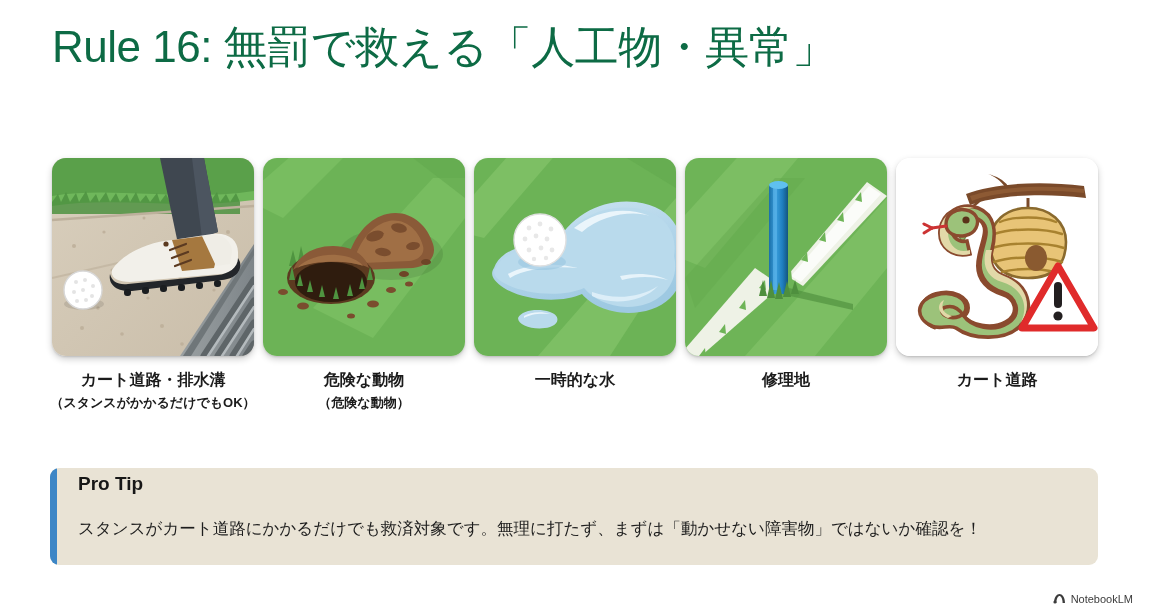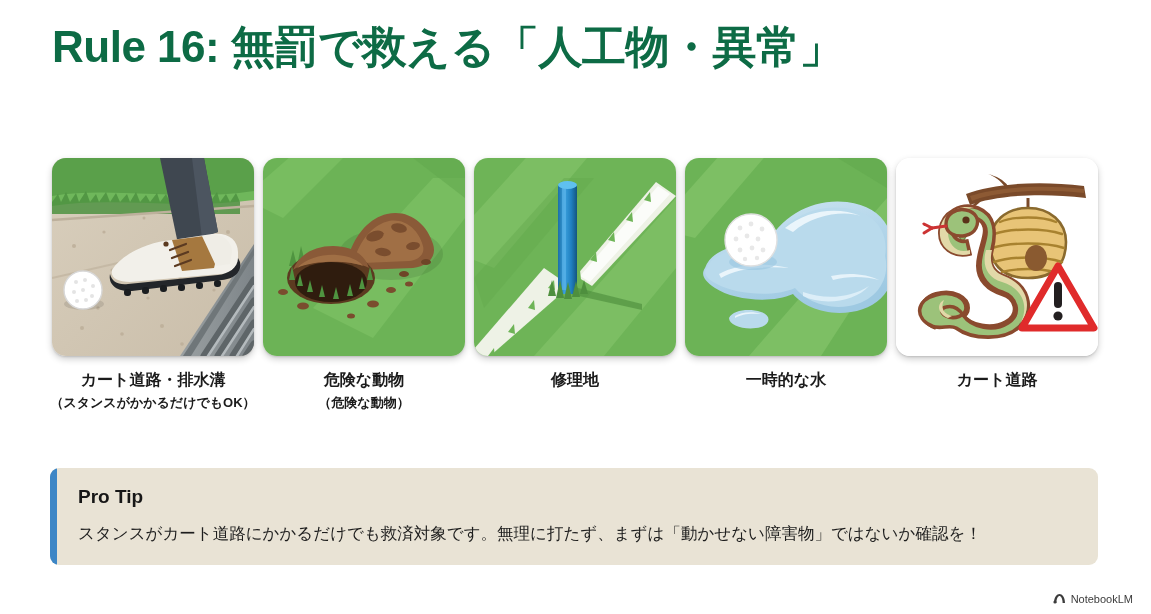--- a/index.html
+++ b/index.html
@@ -15,21 +15,21 @@
     font-family: "Liberation Sans", "DejaVu Sans", sans-serif;
     -webkit-font-smoothing: antialiased;
   }
 
   
   .slide-title {
     position: absolute;
     left: 52px;
     top: 22px;
     font-size: 44px;
-    font-weight: bold;
+    font-weight: normal;
     color: #0d6b45;
     letter-spacing: -0.5px;
     white-space: nowrap;
     line-height: 1.15;
   }
 
   
   .cards-row {
     position: absolute;
     left: 52px;
@@ -87,30 +87,30 @@
   }
   .protip-bar {
     position: absolute;
     left: 0; top: 0; bottom: 0;
     width: 7px;
     background: #3d86c6;
     border-top-left-radius: 9px;
     border-bottom-left-radius: 9px;
   }
   .protip-inner {
-    padding: 18px 26px 0 28px;
+    padding: 5px 26px 0 28px;
   }
   .protip-title {
     font-size: 19px;
     font-weight: bold;
     color: #171717;
     line-height: 1.2;
   }
   .protip-body {
-    margin-top: 13px;
+    margin-top: 21px;
     font-size: 16.5px;
     color: #1d1d1d;
     line-height: 1.35;
     white-space: nowrap;
   }
 
   
   .watermark {
     position: absolute;
     right: 18px;
@@ -280,75 +280,20 @@
       </svg>
     </div>
     <div class="card-label">危険な動物</div>
     <div class="card-sublabel">（危険な動物）</div>
   </div>
 
   <div class="card-col">
     <div class="card-image">
       <svg viewBox="0 0 202 198" preserveAspectRatio="none" aria-hidden="true">
         <defs>
-          <linearGradient id="stakeG" x1="0" y1="0" x2="1" y2="0">
-            <stop offset="0" stop-color="#1b6fa8"></stop>
-              <stop offset="0.35" stop-color="#3ba0dd"></stop>
-            <stop offset="0.7" stop-color="#1f7fc0"></stop>
-              <stop offset="1" stop-color="#14557f"></stop>
-          </linearGradient>
-        </defs>
-        <rect x="0" y="0" width="202" height="198" fill="#6eb457"></rect>
-        <path d="M-30 90 L70 -20 L130 -20 L20 110 Z" fill="#7cbe63"></path>
-        <path d="M60 198 L202 40 L202 110 L130 198 Z" fill="#7cbe63"></path>
-        <path d="M0 120 L90 20 L120 20 L10 150 Z" fill="#64a84e" opacity="0.45"></path>
-
-        <g fill="#eef2e6">
-          <path d="M102 118 L182 24 L202 38 L118 128 Z"></path>
-          <path d="M-6 198 L70 110 L96 128 L16 198 Z"></path>
-        </g>
-        <g fill="#ffffff" opacity="0.75">
-          <path d="M106 118 L184 28 L196 36 L116 124 Z"></path>
-        </g>
-
-        <g fill="#6eb457">
-          <path d="M106 112 l-6 8 7 2 z"></path>
-            <path d="M122 94 l-6 8 7 2 z"></path>
-          <path d="M140 74 l-6 8 7 2 z"></path>
-            <path d="M158 54 l-6 8 7 2 z"></path>
-          <path d="M176 34 l-6 8 7 2 z"></path>
-          <path d="M20 190 l-6 8 7 2 z"></path>
-            <path d="M40 166 l-6 8 7 2 z"></path>
-          <path d="M60 142 l-6 8 7 2 z"></path>
-            <path d="M80 122 l-6 8 7 2 z"></path>
-        </g>
-
-        <path d="M96 128 L168 146 L168 152 L96 136 Z" fill="#4e8f3e" opacity="0.65"></path>
-
-        <rect x="84" y="26" width="19" height="110" rx="3" fill="url(#stakeG)"></rect>
-        <ellipse cx="93.5" cy="27" rx="9.5" ry="4" fill="#5fc0f0"></ellipse>
-        <rect x="88" y="30" width="4" height="102" fill="#63b9ec" opacity="0.6"></rect>
-
-        <g fill="#4e8f3e">
-          <path d="M74 138 l4 -16 4 16 z"></path>
-            <path d="M82 140 l4 -18 4 18 z"></path>
-          <path d="M90 141 l4 -17 4 17 z"></path>
-            <path d="M98 139 l4 -16 4 16 z"></path>
-          <path d="M106 136 l4 -14 4 14 z"></path>
-        </g>
-      </svg>
-    </div>
-    <div class="card-label">修理地</div>
-    <div class="card-sublabel"></div>
-  </div>
-
-  <div class="card-col">
-    <div class="card-image">
-      <svg viewBox="0 0 202 198" preserveAspectRatio="none" aria-hidden="true">
-        <defs>
           <linearGradient id="waterG" x1="0" y1="0" x2="0.4" y2="1">
             <stop offset="0" stop-color="#cfe6f2"></stop>
               <stop offset="0.5" stop-color="#b4d6ea"></stop>
             <stop offset="1" stop-color="#9ec9e2"></stop>
           </linearGradient>
         </defs>
         <rect x="0" y="0" width="202" height="198" fill="#6cb356"></rect>
         <g fill="#7dbf64">
           <path d="M-30 70 L50 -20 L96 -20 L10 80 Z"></path>
           <path d="M64 198 L202 40 L202 96 L136 198 Z"></path>
@@ -385,20 +330,75 @@
         </g>
       </svg>
     </div>
     <div class="card-label">一時的な水</div>
     <div class="card-sublabel"></div>
   </div>
 
   <div class="card-col">
     <div class="card-image">
       <svg viewBox="0 0 202 198" preserveAspectRatio="none" aria-hidden="true">
+        <defs>
+          <linearGradient id="stakeG" x1="0" y1="0" x2="1" y2="0">
+            <stop offset="0" stop-color="#1b6fa8"></stop>
+              <stop offset="0.35" stop-color="#3ba0dd"></stop>
+            <stop offset="0.7" stop-color="#1f7fc0"></stop>
+              <stop offset="1" stop-color="#14557f"></stop>
+          </linearGradient>
+        </defs>
+        <rect x="0" y="0" width="202" height="198" fill="#6eb457"></rect>
+        <path d="M-30 90 L70 -20 L130 -20 L20 110 Z" fill="#7cbe63"></path>
+        <path d="M60 198 L202 40 L202 110 L130 198 Z" fill="#7cbe63"></path>
+        <path d="M0 120 L90 20 L120 20 L10 150 Z" fill="#64a84e" opacity="0.45"></path>
+
+        <g fill="#eef2e6">
+          <path d="M102 118 L182 24 L202 38 L118 128 Z"></path>
+          <path d="M-6 198 L70 110 L96 128 L16 198 Z"></path>
+        </g>
+        <g fill="#ffffff" opacity="0.75">
+          <path d="M106 118 L184 28 L196 36 L116 124 Z"></path>
+        </g>
+
+        <g fill="#6eb457">
+          <path d="M106 112 l-6 8 7 2 z"></path>
+            <path d="M122 94 l-6 8 7 2 z"></path>
+          <path d="M140 74 l-6 8 7 2 z"></path>
+            <path d="M158 54 l-6 8 7 2 z"></path>
+          <path d="M176 34 l-6 8 7 2 z"></path>
+          <path d="M20 190 l-6 8 7 2 z"></path>
+            <path d="M40 166 l-6 8 7 2 z"></path>
+          <path d="M60 142 l-6 8 7 2 z"></path>
+            <path d="M80 122 l-6 8 7 2 z"></path>
+        </g>
+
+        <path d="M96 128 L168 146 L168 152 L96 136 Z" fill="#4e8f3e" opacity="0.65"></path>
+
+        <rect x="84" y="26" width="19" height="110" rx="3" fill="url(#stakeG)"></rect>
+        <ellipse cx="93.5" cy="27" rx="9.5" ry="4" fill="#5fc0f0"></ellipse>
+        <rect x="88" y="30" width="4" height="102" fill="#63b9ec" opacity="0.6"></rect>
+
+        <g fill="#4e8f3e">
+          <path d="M74 138 l4 -16 4 16 z"></path>
+            <path d="M82 140 l4 -18 4 18 z"></path>
+          <path d="M90 141 l4 -17 4 17 z"></path>
+            <path d="M98 139 l4 -16 4 16 z"></path>
+          <path d="M106 136 l4 -14 4 14 z"></path>
+        </g>
+      </svg>
+    </div>
+    <div class="card-label">修理地</div>
+    <div class="card-sublabel"></div>
+  </div>
+
+  <div class="card-col">
+    <div class="card-image">
+      <svg viewBox="0 0 202 198" preserveAspectRatio="none" aria-hidden="true">
         <rect x="0" y="0" width="202" height="198" fill="#ffffff"></rect>
 
         <path d="M70 36 C96 26 140 22 188 28 L190 40 C142 34 98 38 74 47 Z" fill="#7a4a2a"></path>
         <path d="M74 38 C98 30 140 26 188 31 L188 35 C140 30 98 34 76 43 Z" fill="#8d5a34"></path>
         <path d="M86 42 C78 50 70 56 62 58 C72 52 78 46 84 40 Z" fill="#7a4a2a"></path>
         <path d="M110 30 C104 22 98 18 92 16 C100 18 108 22 112 28 Z" fill="#7a4a2a"></path>
 
         <path d="M60 58 C50 58 44 64 44 72 C54 72 60 66 60 58 Z" fill="#8fb96a" stroke="#6d8f4e" stroke-width="1.6"></path>
         <path d="M68 62 C62 70 62 78 66 84 C72 78 74 68 68 62 Z" fill="#8fb96a" stroke="#6d8f4e" stroke-width="1.6"></path>
 

